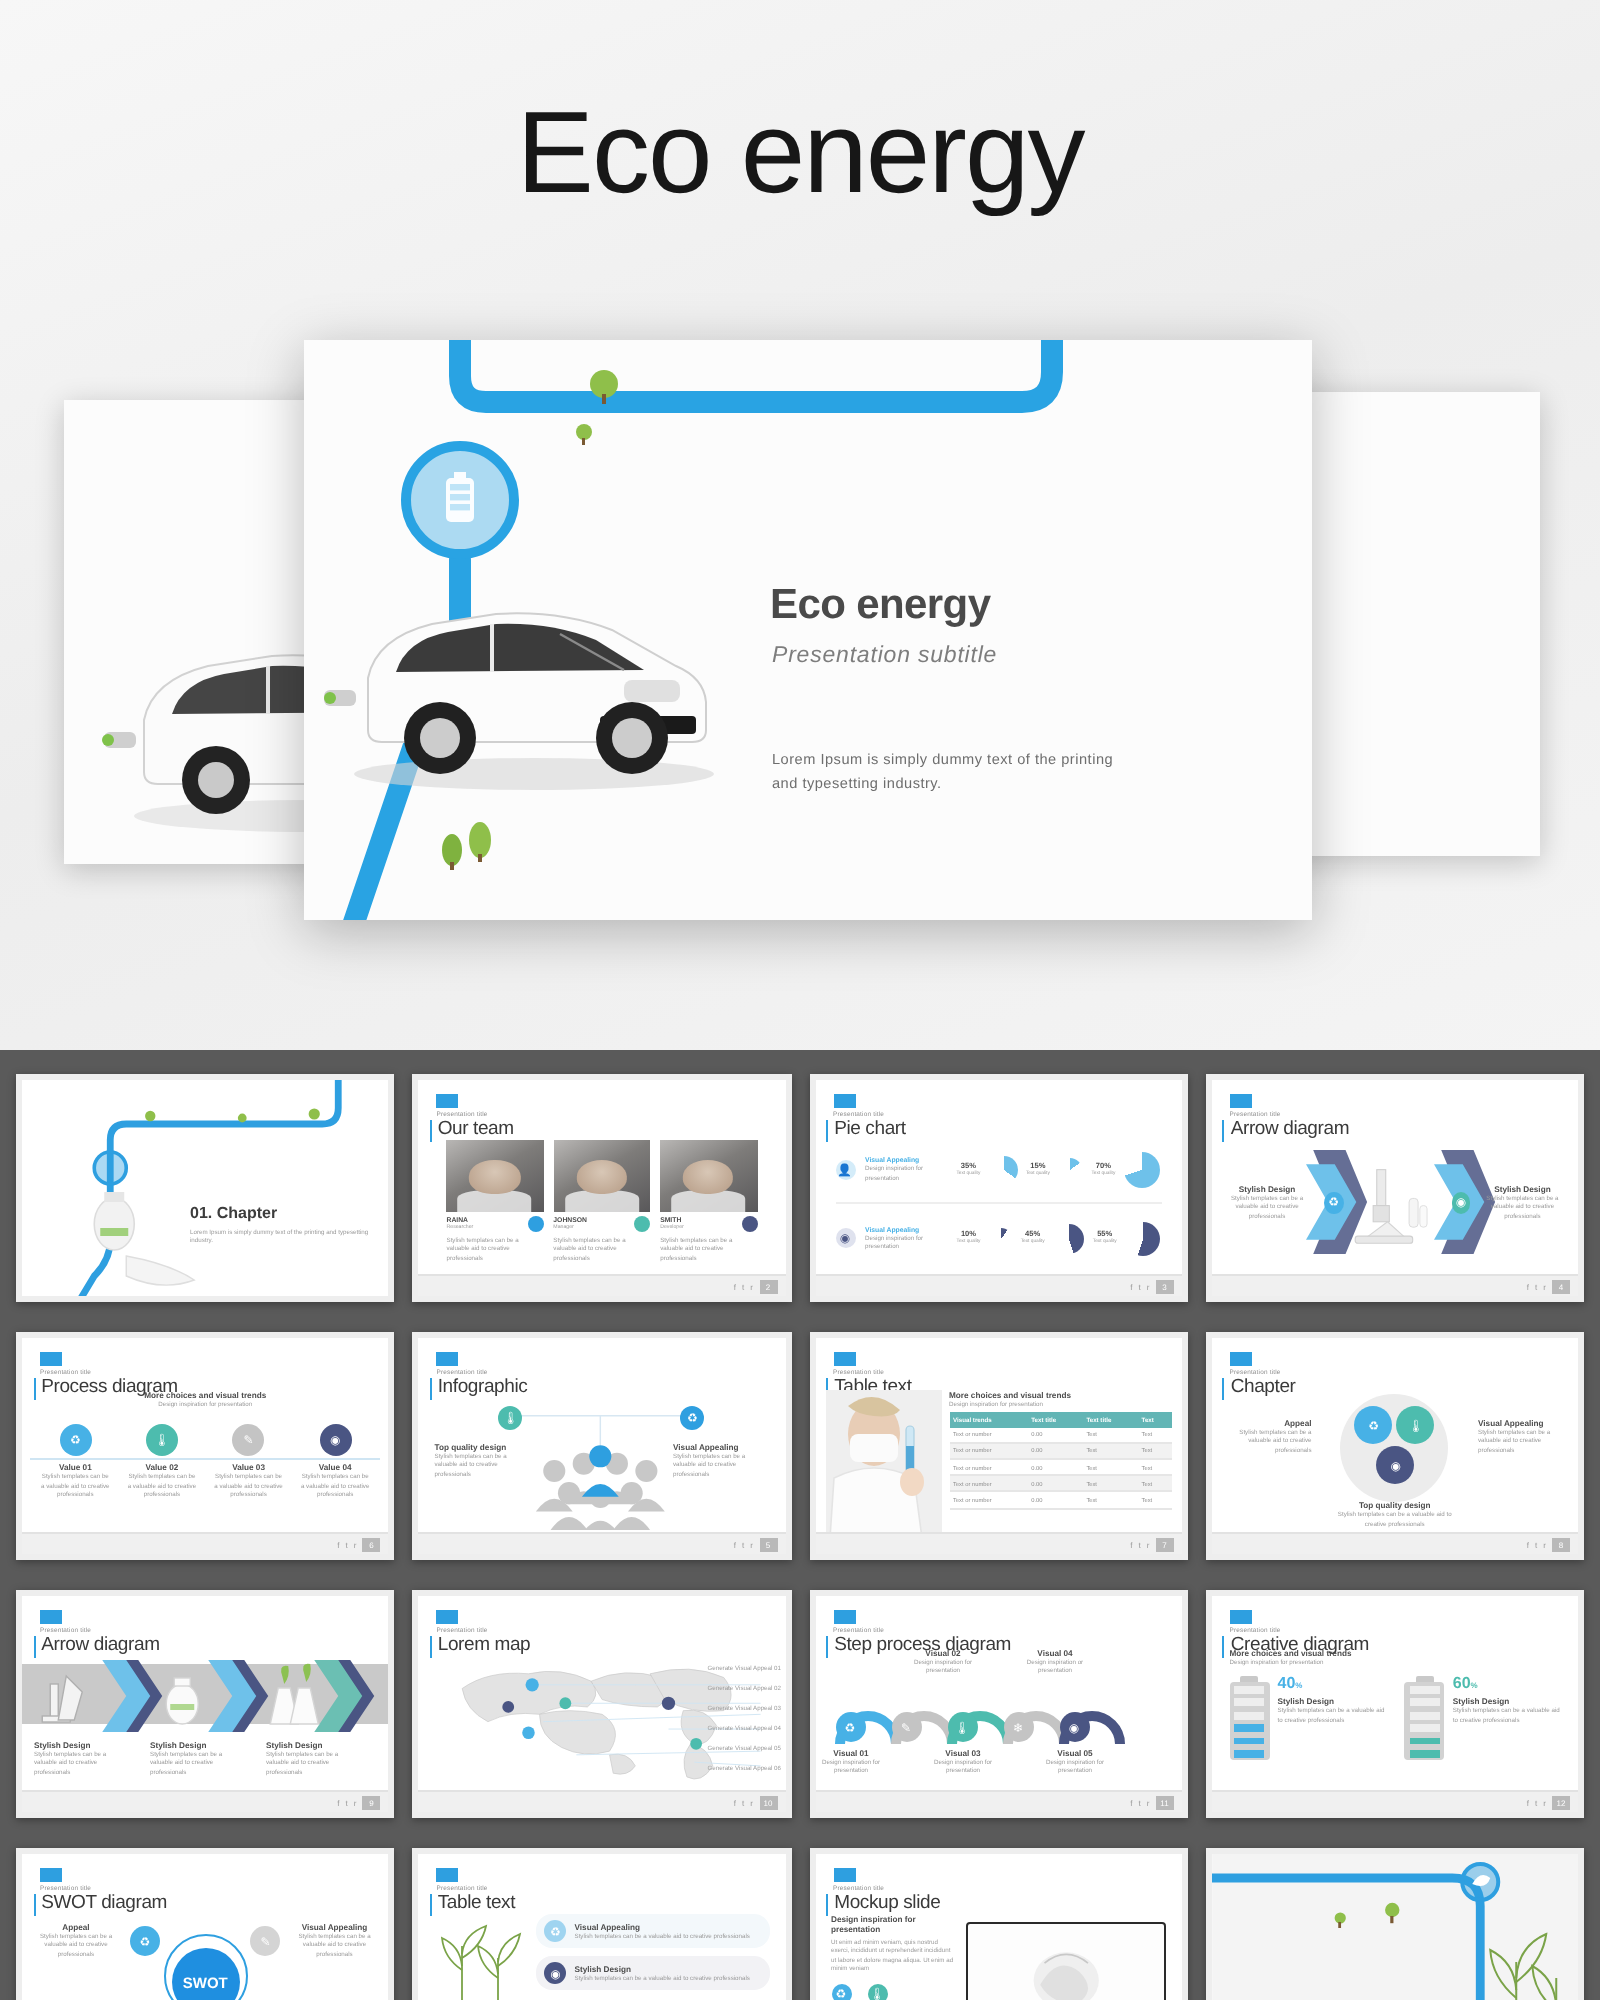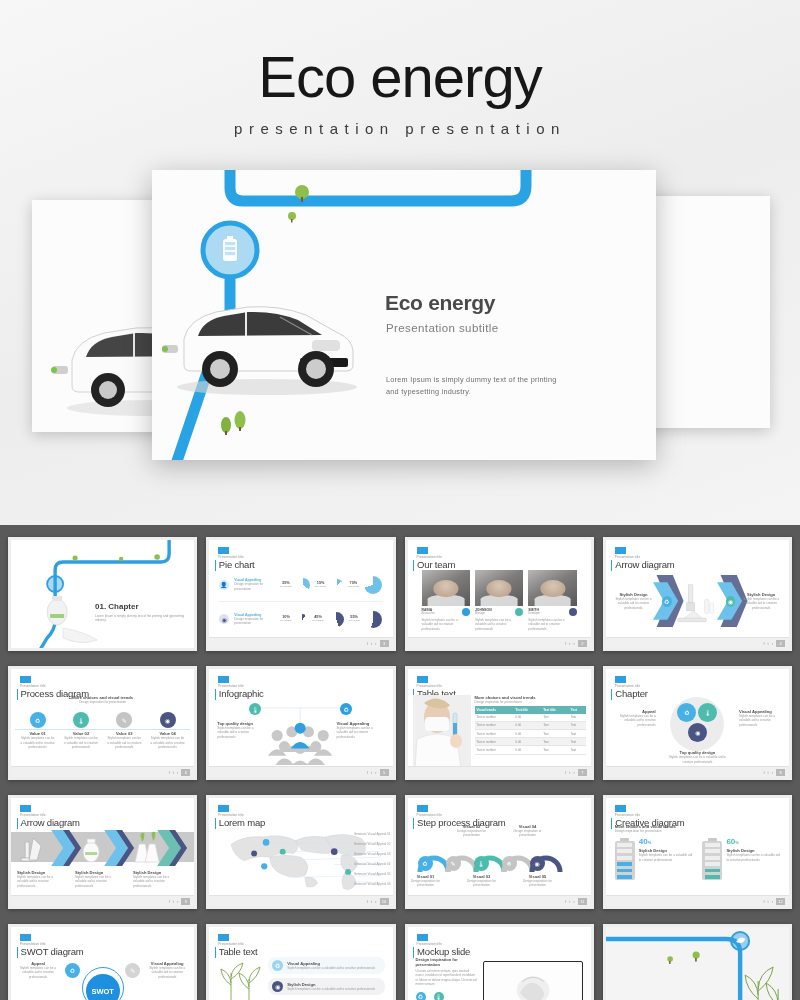--- a/index.html
+++ b/index.html
@@ -168,21 +168,20 @@
                    background:#d2d2d2; border-radius:2px; padding:8% 12%;
                    display:flex; flex-direction:column; justify-content:space-between; }
   .battery .seg { height:11%; background:#eeeeee; }
 </style>
 </head>
 <body>
 
 <section class="hero">
 
   <h1 class="hero-title">Eco energy</h1>
-  <div class="hero-sub">presentation presentation</div>
 
   <div class="slide-card card-left">
     <div class="slide-bg"></div>
     <svg class="path-svg" viewBox="0 0 330 232">
       <path d="M175 -10 L175 45 Q175 58 188 58 L340 58" fill="none" stroke="#E03A5C" stroke-width="9" stroke-linecap="round"></path>
       <path d="M175 120 L175 170 Q175 185 160 196 L120 242" fill="none" stroke="#E03A5C" stroke-width="9" stroke-linecap="round"></path>
       <circle cx="175" cy="90" r="22" fill="#E03A5C" opacity=".42"></circle>
       <circle cx="175" cy="90" r="22" fill="none" stroke="#E03A5C" stroke-width="4"></circle>
       <rect x="169" y="80" width="12" height="19" rx="2" fill="#fff" opacity=".95"></rect>
       <rect x="172" y="77" width="6" height="3" fill="#fff" opacity=".95"></rect>
@@ -255,21 +254,21 @@
       <rect x="138" y="79" width="48" height="9" rx="2" fill="#1a1a1a"></rect>
       <circle cx="58" cy="90" r="18" fill="#212121"></circle>
         <circle cx="58" cy="90" r="10" fill="#cccccc"></circle>
       <circle cx="154" cy="90" r="18" fill="#212121"></circle>
         <circle cx="154" cy="90" r="10" fill="#cccccc"></circle>
       <rect x="0" y="66" width="16" height="8" rx="3" fill="#cfcfcf"></rect>
       <circle cx="3" cy="70" r="3" fill="#7fc24a"></circle>
     </svg>
 
     <div class="main-heading" style="left:233px; top:121px;">Eco energy</div>
-    <div class="main-subheading" style="left:234px; top:152px;">Presentation subtitle</div>
+    <div class="main-subheading" style="left:234px; top:152px;font-style:italic;">Presentation subtitle</div>
     <div class="main-body" style="left:234px; top:204px; width:180px;">Lorem Ipsum is simply dummy text of the printing and typesetting industry.</div>
   </div>
 </section>
 
 <section class="grid">
 
   <div class="thumb">
       <div class="thumb-inner">
     <svg style="position:absolute;inset:0;width:100%;height:100%" viewBox="0 0 183 108">
       <path d="M44 70 L44 30 Q44 22 52 22 L150 22 Q158 22 158 14 L158 -6" fill="none" stroke="#2e9fe0" stroke-width="3.4" stroke-linecap="round"></path>
@@ -293,20 +292,71 @@
       <div class="tiny" style="width:92px; margin-top:3px;">Lorem Ipsum is simply dummy text of the printing and typesetting industry.</div>
     </div>
   </div>
     </div>
 
   <div class="thumb">
       <div class="thumb-inner">
     <div class="t-head">
       <div class="t-tag"></div>
       <div class="t-kicker">Presentation title</div>
+      <div class="t-title">Our team</div>
+    </div>
+    <div class="t-body" style="display:flex; gap:5px; padding:4px 14px 0 14px;">
+      <div style="flex:1">
+        <div class="photo" style="width:100%;height:36px"></div>
+        <div style="display:flex;align-items:center;justify-content:space-between;margin-top:2px">
+          <div>
+                <div class="small-b" style="font-size:3.4px">RAINA</div>
+               <div class="tiny" style="font-size:2.6px">Researcher</div>
+              </div>
+          <div class="circ" style="width:8px;height:8px;background:#2e9fe0"></div>
+        </div>
+        <div class="tiny" style="margin-top:2px">Stylish templates can be a valuable aid to creative professionals</div>
+      </div>
+      <div style="flex:1">
+        <div class="photo" style="width:100%;height:36px"></div>
+        <div style="display:flex;align-items:center;justify-content:space-between;margin-top:2px">
+          <div>
+                <div class="small-b" style="font-size:3.4px">JOHNSON</div>
+               <div class="tiny" style="font-size:2.6px">Manager</div>
+              </div>
+          <div class="circ" style="width:8px;height:8px;background:#4dbcae"></div>
+        </div>
+        <div class="tiny" style="margin-top:2px">Stylish templates can be a valuable aid to creative professionals</div>
+      </div>
+      <div style="flex:1">
+        <div class="photo" style="width:100%;height:36px"></div>
+        <div style="display:flex;align-items:center;justify-content:space-between;margin-top:2px">
+          <div>
+                <div class="small-b" style="font-size:3.4px">SMITH</div>
+               <div class="tiny" style="font-size:2.6px">Developer</div>
+              </div>
+          <div class="circ" style="width:8px;height:8px;background:#4a5583"></div>
+        </div>
+        <div class="tiny" style="margin-top:2px">Stylish templates can be a valuable aid to creative professionals</div>
+      </div>
+    </div>
+    <div class="t-foot">
+      <span class="si">f</span>
+      <span class="si">t</span>
+      <span class="si">r</span>
+      <span class="pg">2</span>
+    </div>
+  </div>
+    </div>
+
+  <div class="thumb">
+      <div class="thumb-inner">
+    <div class="t-head">
+      <div class="t-tag"></div>
+      <div class="t-kicker">Presentation title</div>
       <div class="t-title">Pie chart</div>
     </div>
     <div class="t-body" style="padding:2px 10px 0 10px">
       <div style="display:flex;align-items:center;gap:5px;height:50%;border-bottom:.5px solid #eee">
         <div class="circ" style="width:10px;height:10px;background:#d4ecf9;color:#2e9fe0">👤</div>
         <div style="width:40px">
           <div class="small-b" style="font-size:3.4px;color:#47b1e6">Visual Appealing</div>
           <div class="tiny">Design inspiration for presentation</div>
         </div>
         <div style="display:flex;align-items:center;gap:3px;flex:1;justify-content:space-around">
@@ -350,71 +400,20 @@
               </div>
           <div class="pie" style="width:17px;height:17px;background:conic-gradient(#4a5583 0 55%, transparent 0)"></div>
         </div>
       </div>
     </div>
     <div class="t-foot">
       <span class="si">f</span>
       <span class="si">t</span>
       <span class="si">r</span>
       <span class="pg">3</span>
-    </div>
-  </div>
-    </div>
-
-  <div class="thumb">
-      <div class="thumb-inner">
-    <div class="t-head">
-      <div class="t-tag"></div>
-      <div class="t-kicker">Presentation title</div>
-      <div class="t-title">Our team</div>
-    </div>
-    <div class="t-body" style="display:flex; gap:5px; padding:4px 14px 0 14px;">
-      <div style="flex:1">
-        <div class="photo" style="width:100%;height:36px"></div>
-        <div style="display:flex;align-items:center;justify-content:space-between;margin-top:2px">
-          <div>
-                <div class="small-b" style="font-size:3.4px">RAINA</div>
-               <div class="tiny" style="font-size:2.6px">Researcher</div>
-              </div>
-          <div class="circ" style="width:8px;height:8px;background:#2e9fe0"></div>
-        </div>
-        <div class="tiny" style="margin-top:2px">Stylish templates can be a valuable aid to creative professionals</div>
-      </div>
-      <div style="flex:1">
-        <div class="photo" style="width:100%;height:36px"></div>
-        <div style="display:flex;align-items:center;justify-content:space-between;margin-top:2px">
-          <div>
-                <div class="small-b" style="font-size:3.4px">JOHNSON</div>
-               <div class="tiny" style="font-size:2.6px">Manager</div>
-              </div>
-          <div class="circ" style="width:8px;height:8px;background:#4dbcae"></div>
-        </div>
-        <div class="tiny" style="margin-top:2px">Stylish templates can be a valuable aid to creative professionals</div>
-      </div>
-      <div style="flex:1">
-        <div class="photo" style="width:100%;height:36px"></div>
-        <div style="display:flex;align-items:center;justify-content:space-between;margin-top:2px">
-          <div>
-                <div class="small-b" style="font-size:3.4px">SMITH</div>
-               <div class="tiny" style="font-size:2.6px">Developer</div>
-              </div>
-          <div class="circ" style="width:8px;height:8px;background:#4a5583"></div>
-        </div>
-        <div class="tiny" style="margin-top:2px">Stylish templates can be a valuable aid to creative professionals</div>
-      </div>
-    </div>
-    <div class="t-foot">
-      <span class="si">f</span>
-      <span class="si">t</span>
-      <span class="si">r</span>
-      <span class="pg">2</span>
     </div>
   </div>
     </div>
 
   <div class="thumb">
       <div class="thumb-inner">
     <div class="t-head">
       <div class="t-tag"></div>
       <div class="t-kicker">Presentation title</div>
       <div class="t-title">Arrow diagram</div>

